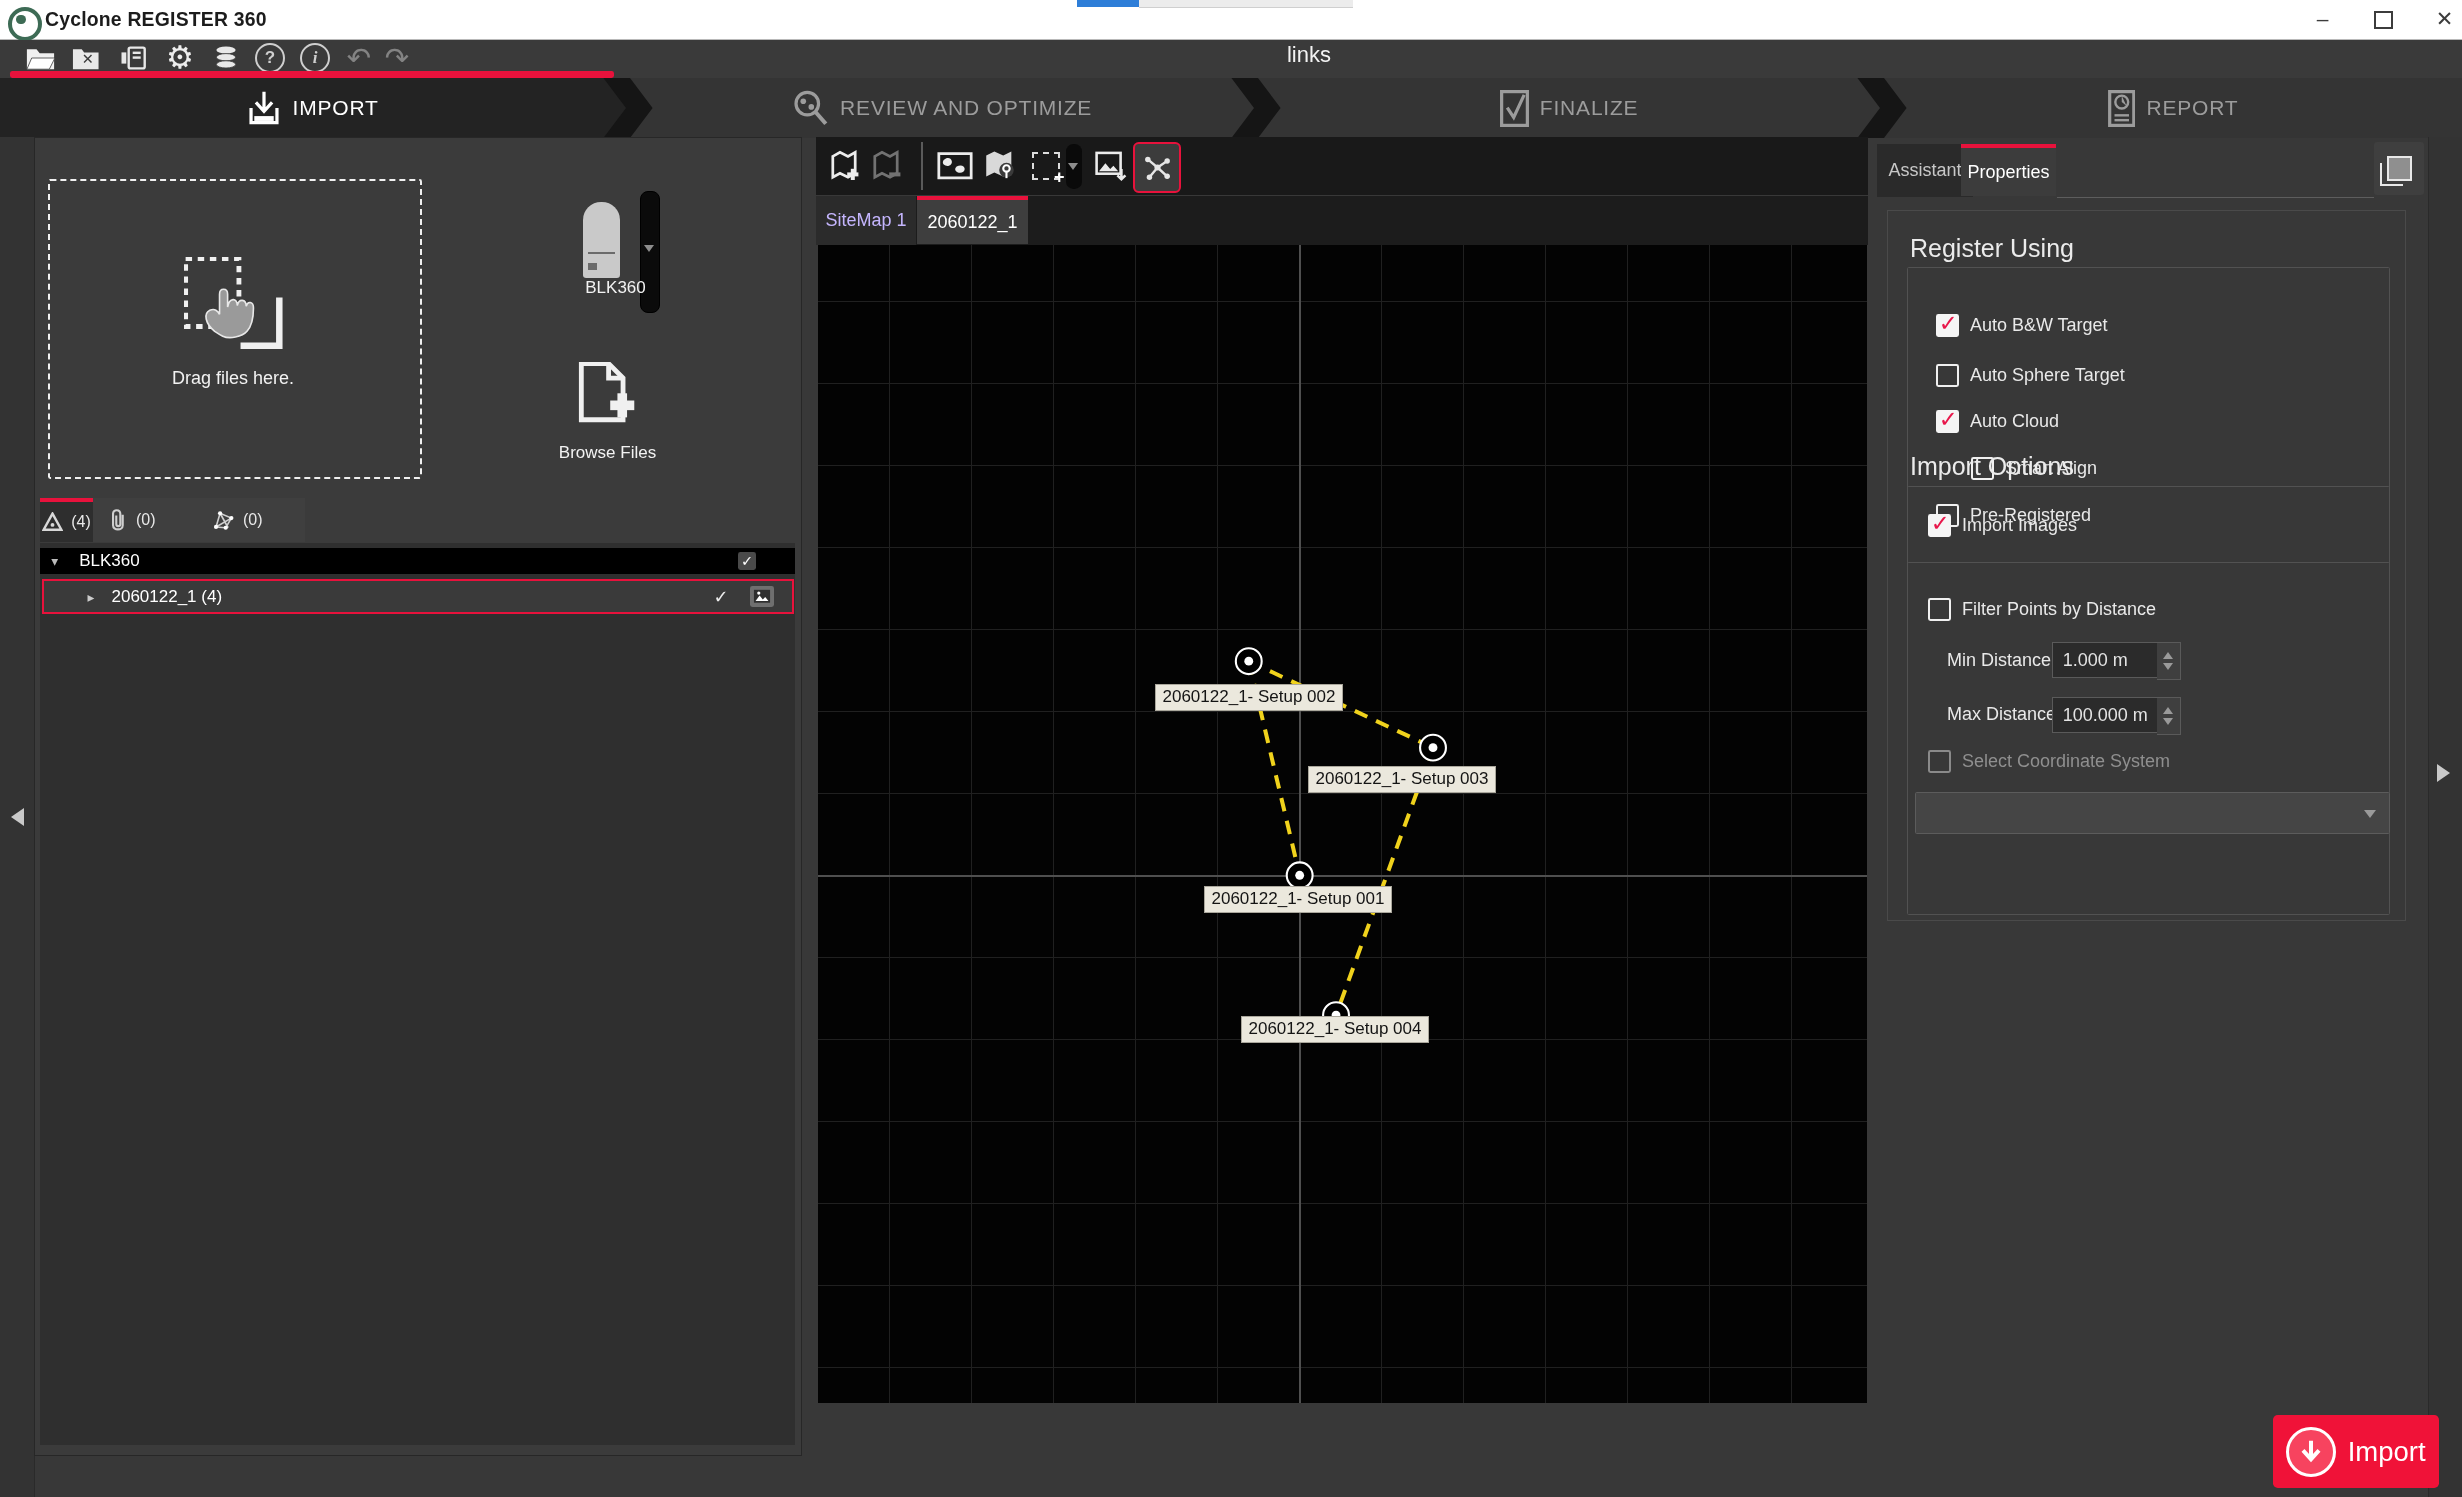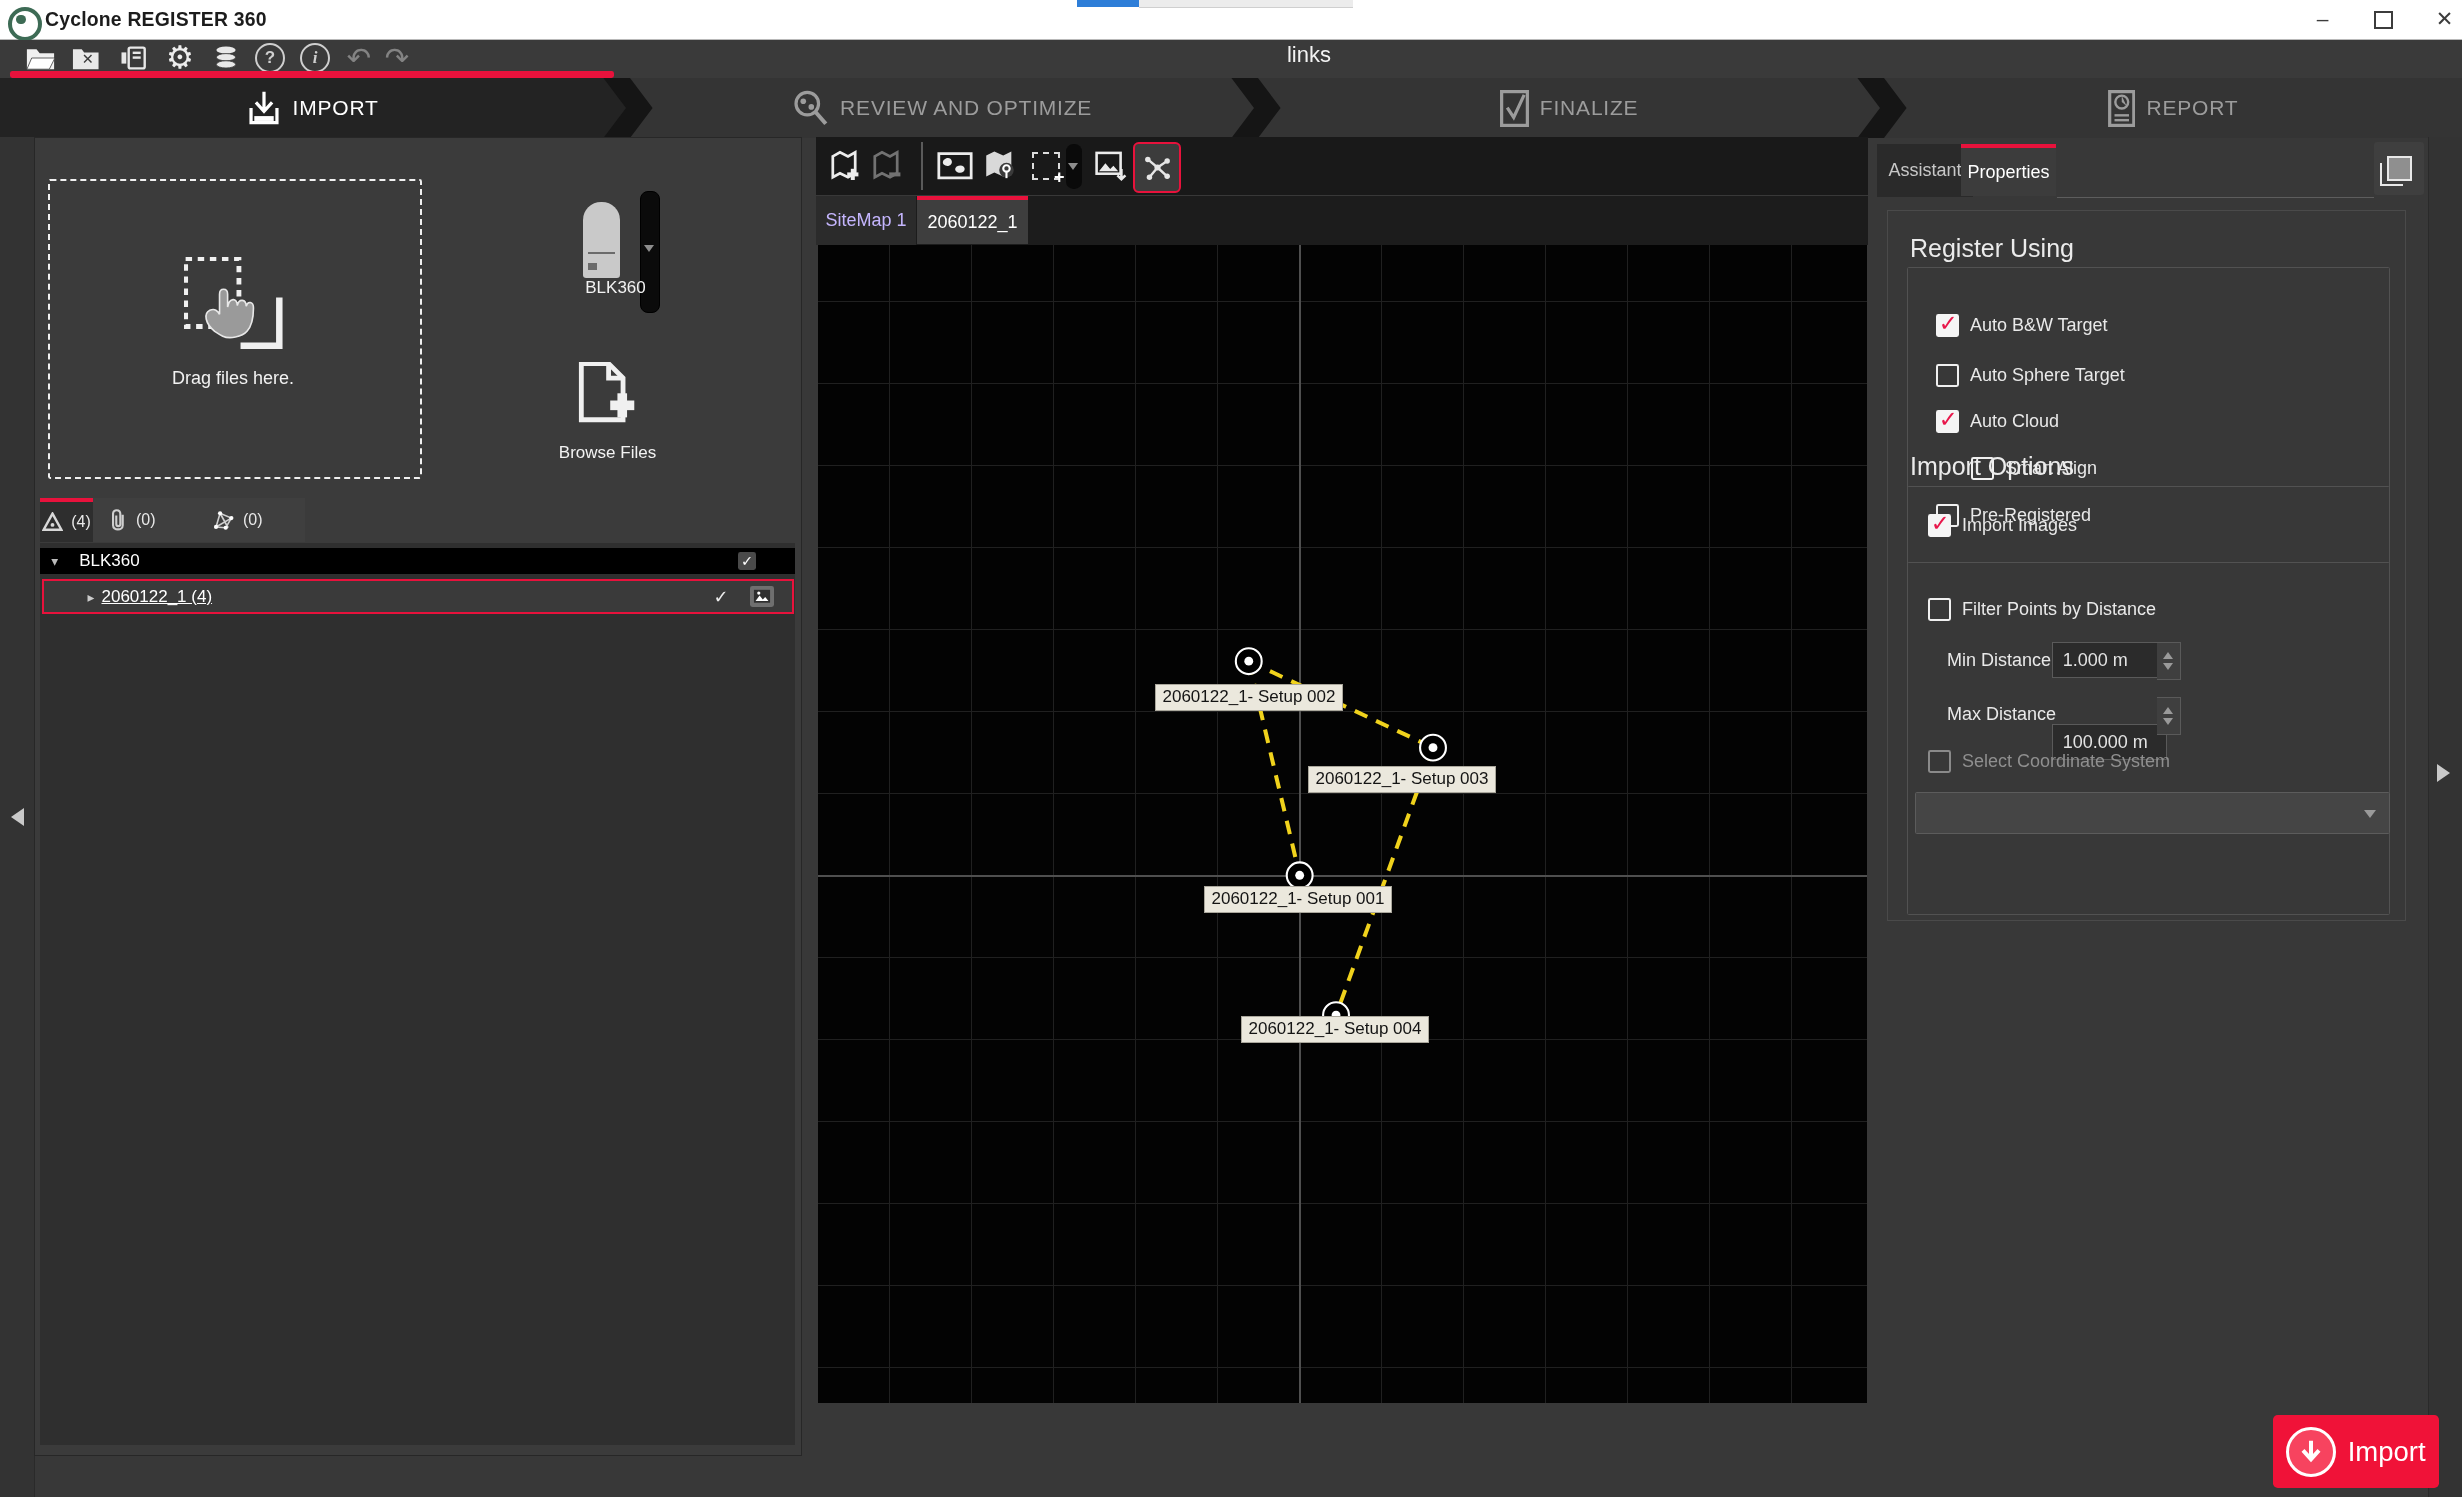--- a/index.html
+++ b/index.html
@@ -267,21 +267,21 @@
   </div>
 
   <div class="abs tree">
     <div class="abs tree-row-root">
       <span style="margin-left:11.3px;color:#bbb;font-size:13.7px;">▾</span>
       <span style="margin-left:21px;">BLK360</span>
       <span class="tree-chk" style="margin-left:auto;margin-right:39px;">✓</span>
     </div>
     <div class="abs tree-row-child">
       <span style="margin-left:44px;color:#ccc;font-size:13.7px;">▸</span>
-      <span style="margin-left:7px;text-decoration:underline;">2060122_1 (4)</span>
+      <span style="margin-left:17px;">2060122_1 (4)</span>
       <span style="margin-left:auto;margin-right:21px;color:#ededed;font-size:18px;">✓</span>
       <span class="img-badge" style="margin-right:18px;">
         <svg width="18" height="14.5" viewBox="0 0 22 18">
             <rect x="1" y="1" width="20" height="16" fill="#2e2e2e"></rect>
             <path d="M3 15l5-7 4 5 3-3 4 5z" fill="#fff"></path>
             <circle cx="7" cy="5" r="2" fill="#fff"></circle>
           </svg>
       </span>
     </div>
   </div>
@@ -426,21 +426,21 @@
   <div class="abs fieldlab" style="left:1947px;top:650px;">Min Distance</div>
   <div class="abs spin-input" style="left:2052px;top:642px;width:103px;height:34px;">
       <span>1.000 m</span>
     </div>
   <div class="abs spinner" style="left:2157px;top:642px;width:22.6px;height:36px;">
       <span class="spin-up"></span>
       <span class="spin-dn"></span>
     </div>
 
   <div class="abs fieldlab" style="left:1947px;top:704px;">Max Distance</div>
-  <div class="abs spin-input" style="left:2052px;top:724px;width:103px;height:34px;text-align:center;">
+  <div class="abs spin-input" style="left:2052px;top:697px;width:103px;height:34px;text-align:center;">
       <span>100.000 m</span>
     </div>
   <div class="abs spinner" style="left:2157px;top:697px;width:22.6px;height:36px;">
       <span class="spin-up"></span>
       <span class="spin-dn"></span>
     </div>
 
   <div class="chk-row" style="left:1928px;top:750px;">
     <span class="chk disabled"></span>
     <span class="chk-label disabled">Select Coordinate System</span>

